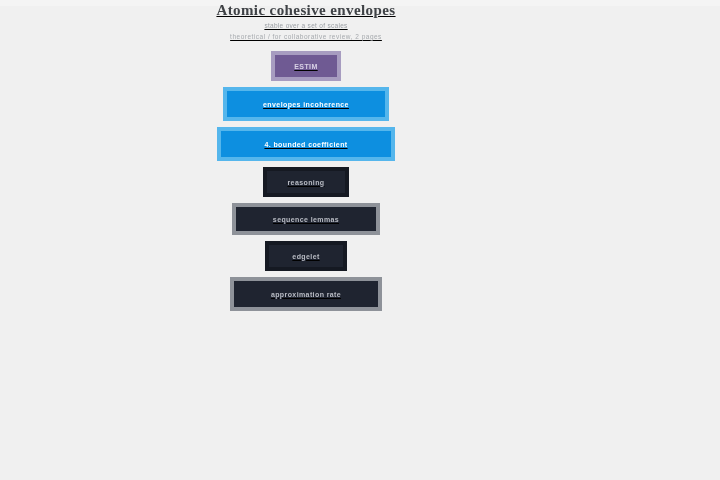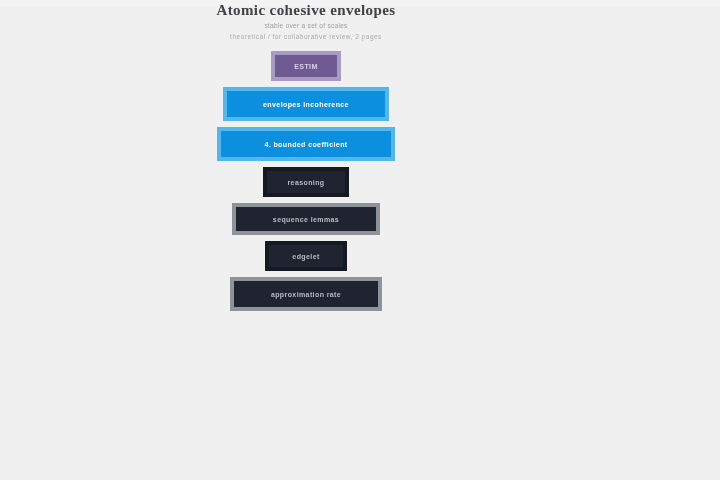--- a/index.html
+++ b/index.html
@@ -27,20 +27,21 @@
 
   .page {
     position: absolute;
     top: 0;
     left: 0;
     width: 612px;
     height: 480px;
     display: flex;
     flex-direction: column;
     align-items: center;
+    text-decoration: underline;
   }
 
   .header {
     width: 100%;
     text-align: center;
     margin-top: 2px;
   }
 
   .doc-title {
     font-family: "Liberation Serif", serif;

